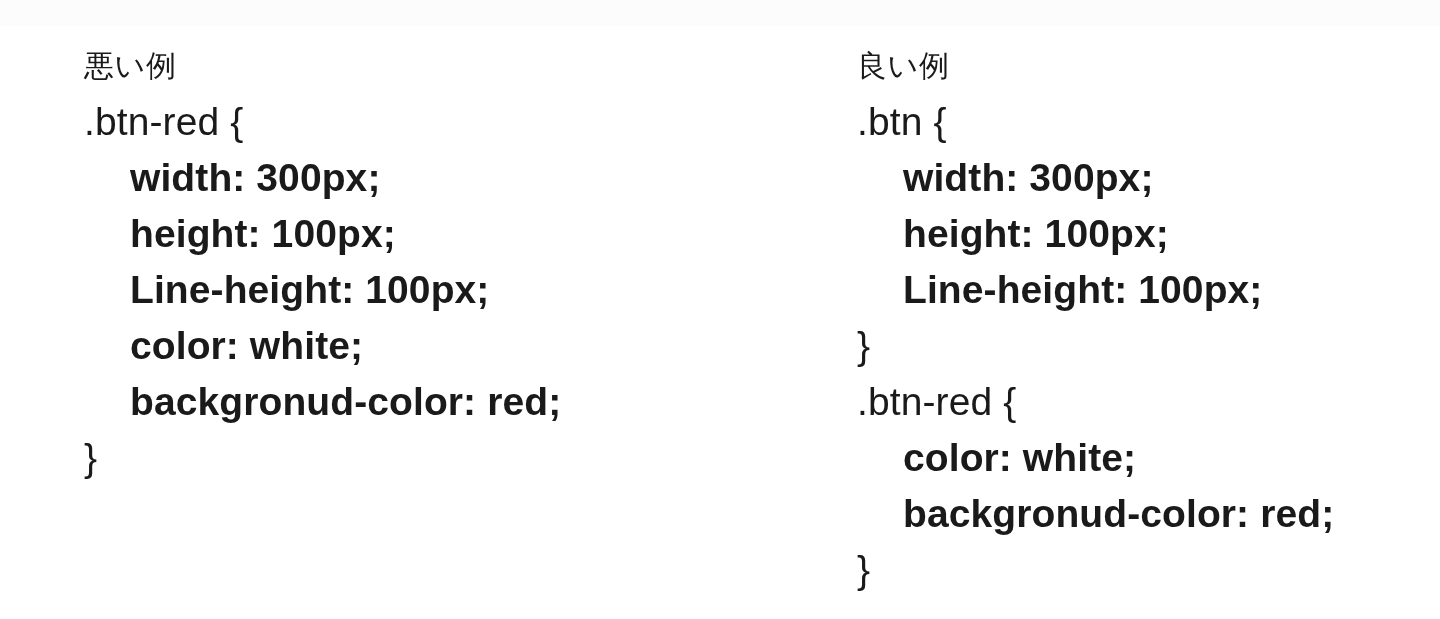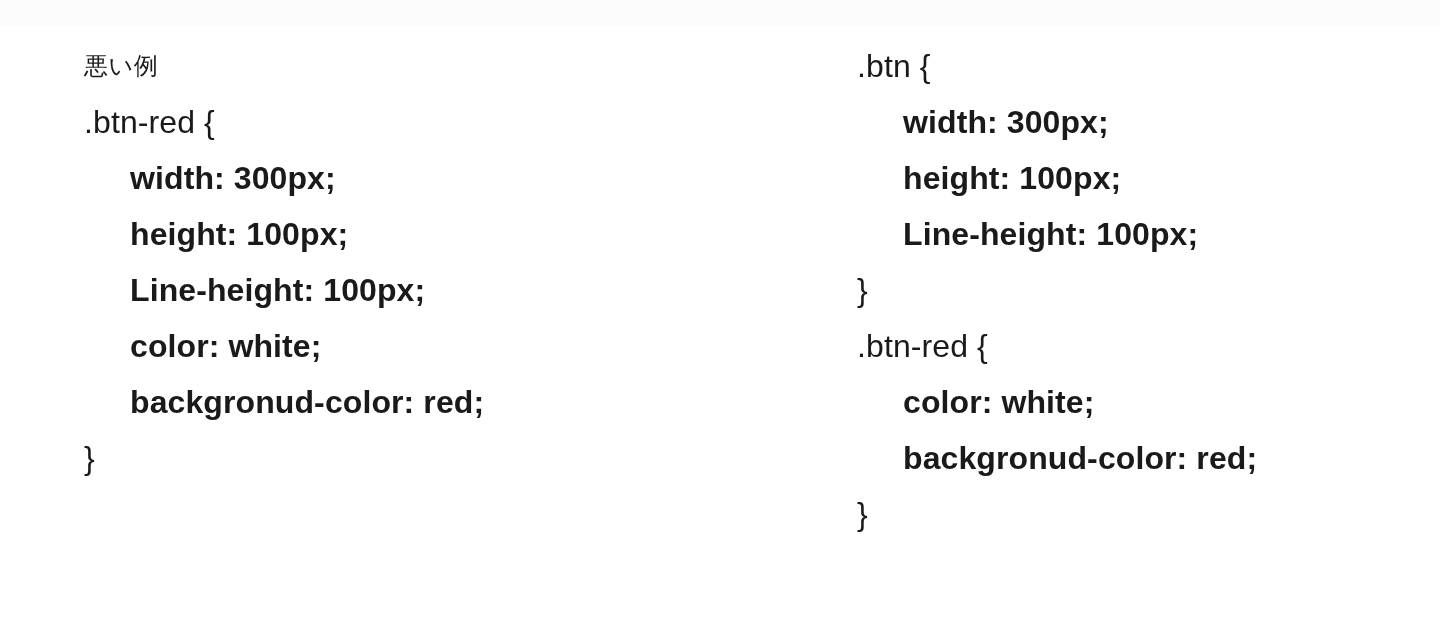--- a/index.html
+++ b/index.html
@@ -40,30 +40,30 @@
   .code-column {
     position: absolute;
     top: 38px;
   }
   .code-column.left  { left: 84px;  width: 620px; }
   .code-column.right { left: 857px; width: 560px; }
 
   .code-line {
     height: 56px;
     line-height: 56px;
-    font-size: 32px;
+    font-size: 39px;
     font-weight: 400;
     letter-spacing: 0.1px;
     white-space: pre;
     color: #1a1a1a;
   }
 
   
   .code-line.heading {
-    font-size: 24px;
+    font-size: 30px;
     letter-spacing: 0.6px;
   }
 
   .code-line.indent-1 {
     padding-left: 46px;
     font-weight: bold;
   }
 </style>
 </head>
 <body>
@@ -77,20 +77,21 @@
     <div class="code-line">.btn-red {</div>
     <div class="code-line indent-1">width: 300px;</div>
     <div class="code-line indent-1">height: 100px;</div>
     <div class="code-line indent-1">Line-height: 100px;</div>
     <div class="code-line indent-1">color: white;</div>
     <div class="code-line indent-1">backgronud-color: red;</div>
     <div class="code-line">}</div>
   </div>
 
   <div class="code-column right">
+    <div class="code-line heading">良い例</div>
     <div class="code-line">.btn {</div>
     <div class="code-line indent-1">width: 300px;</div>
     <div class="code-line indent-1">height: 100px;</div>
     <div class="code-line indent-1">Line-height: 100px;</div>
     <div class="code-line">}</div>
     <div class="code-line">.btn-red {</div>
     <div class="code-line indent-1">color: white;</div>
     <div class="code-line indent-1">backgronud-color: red;</div>
     <div class="code-line">}</div>
   </div>

